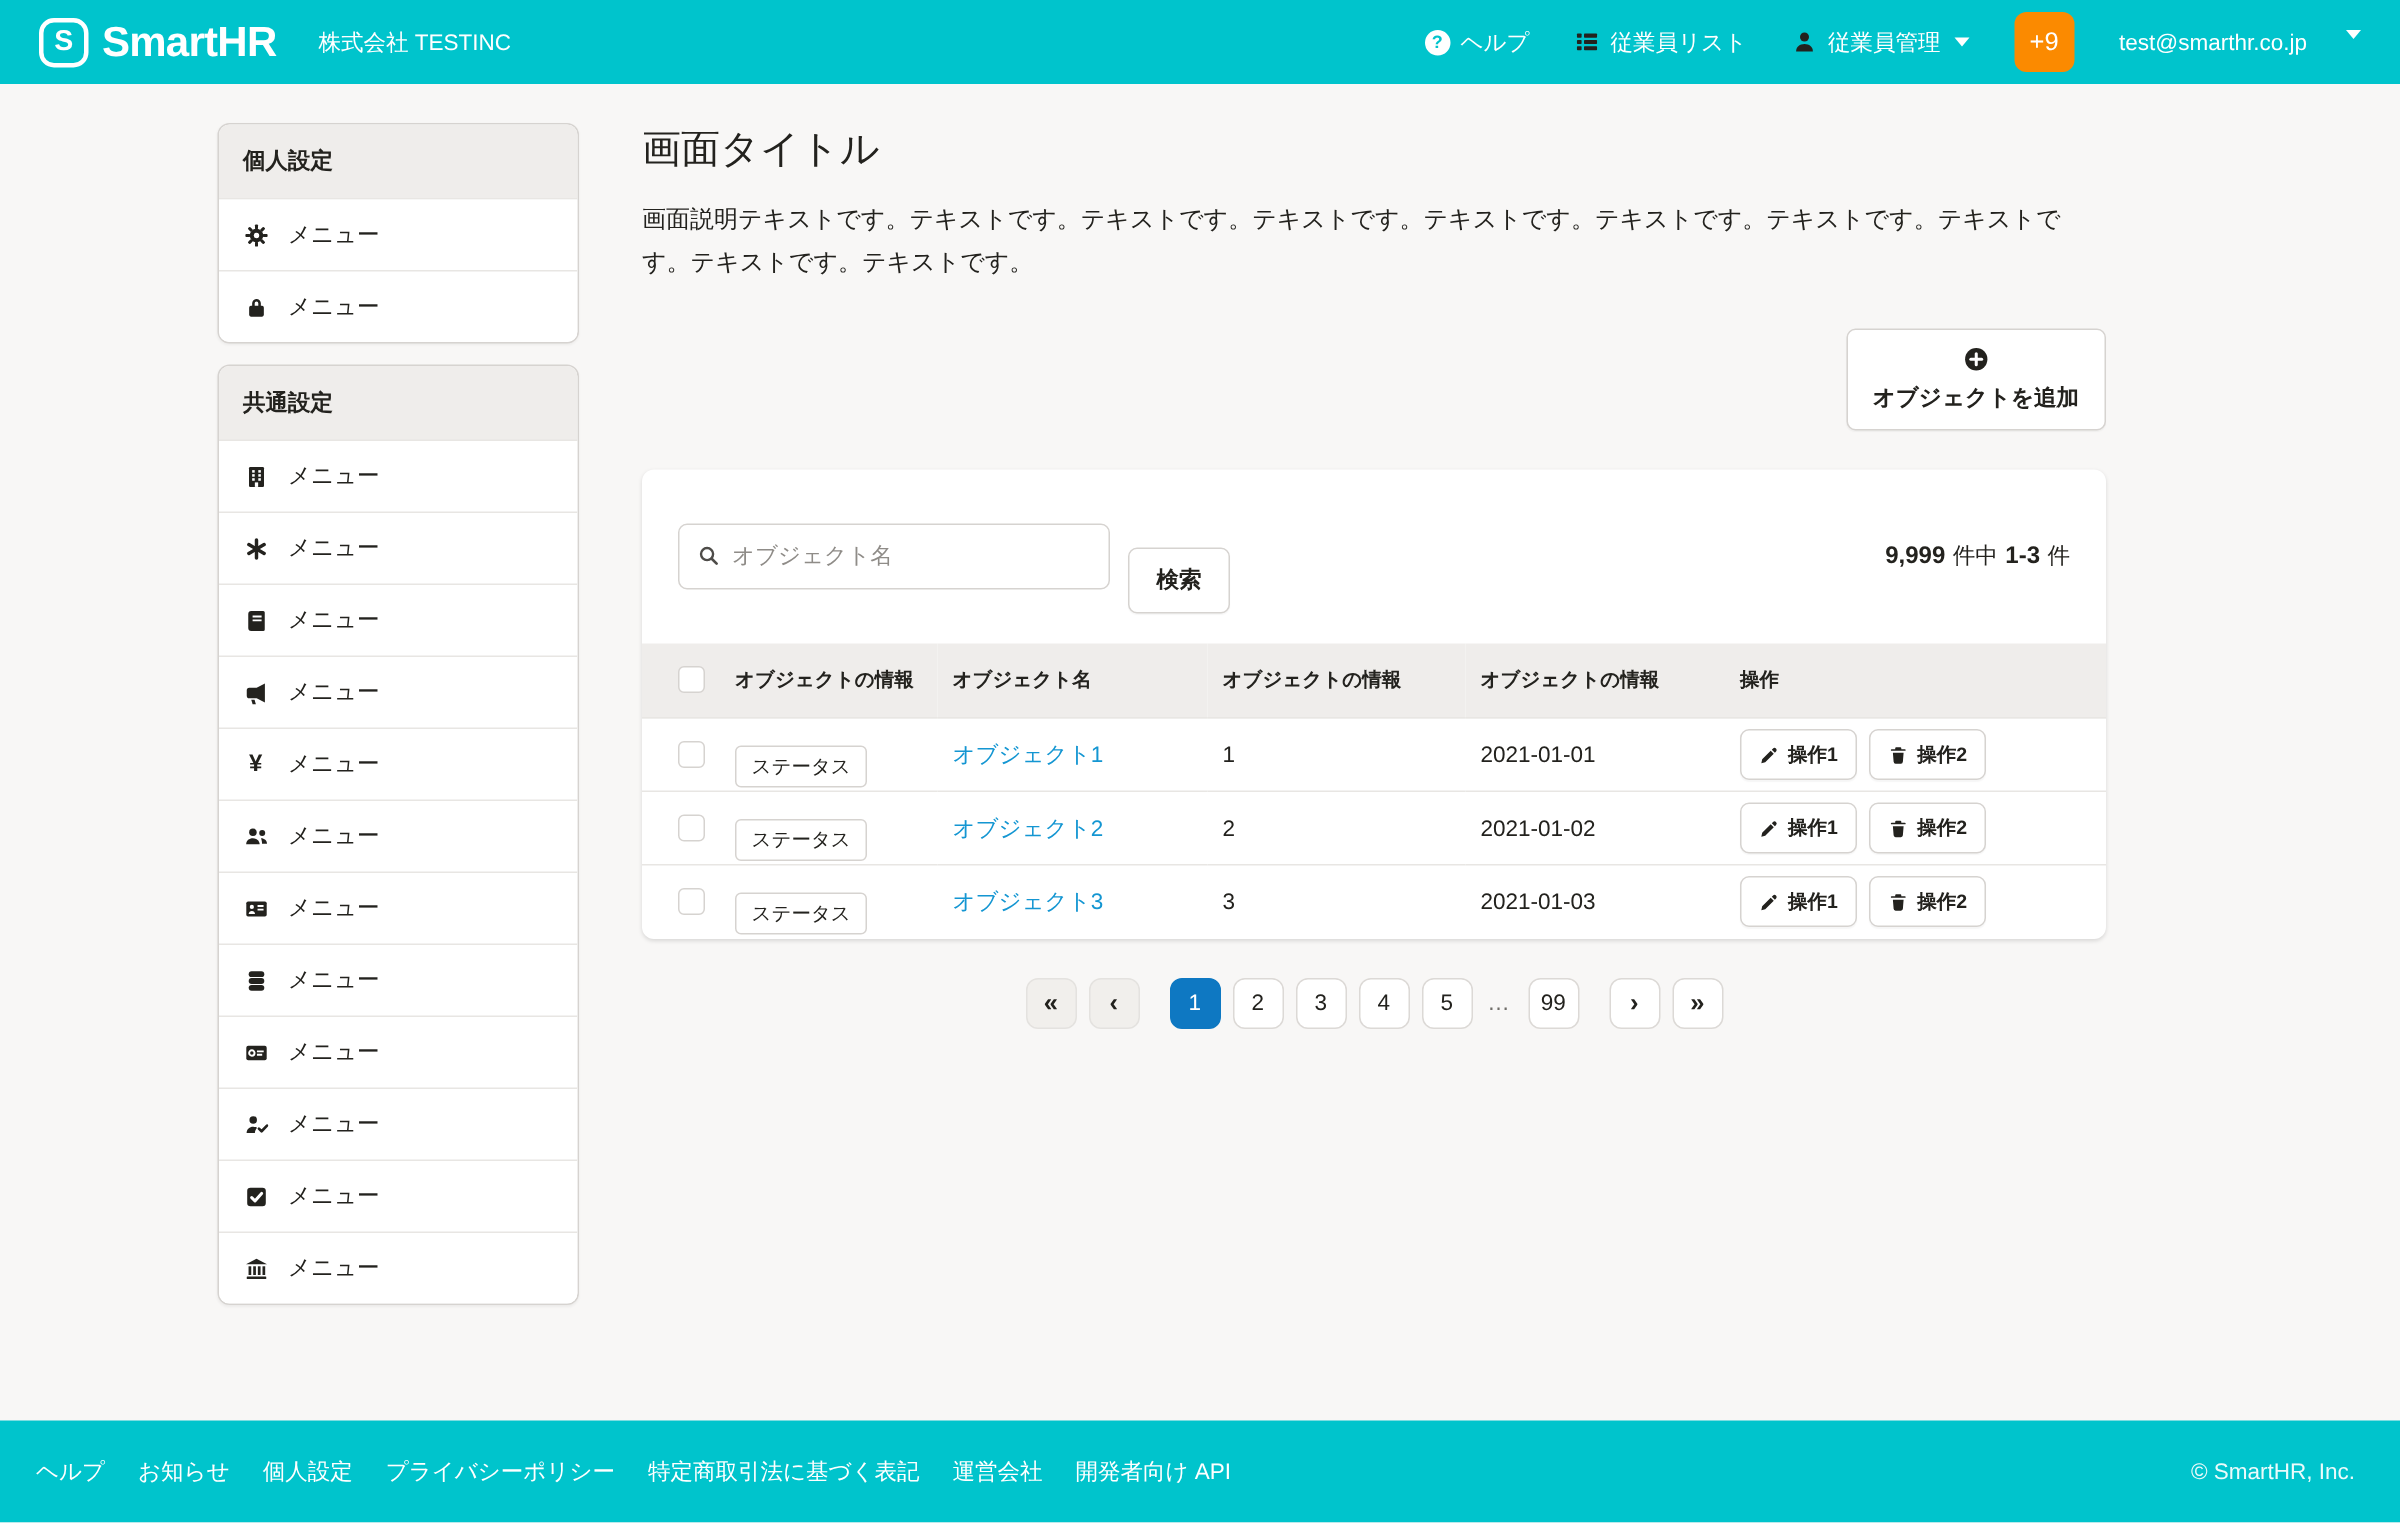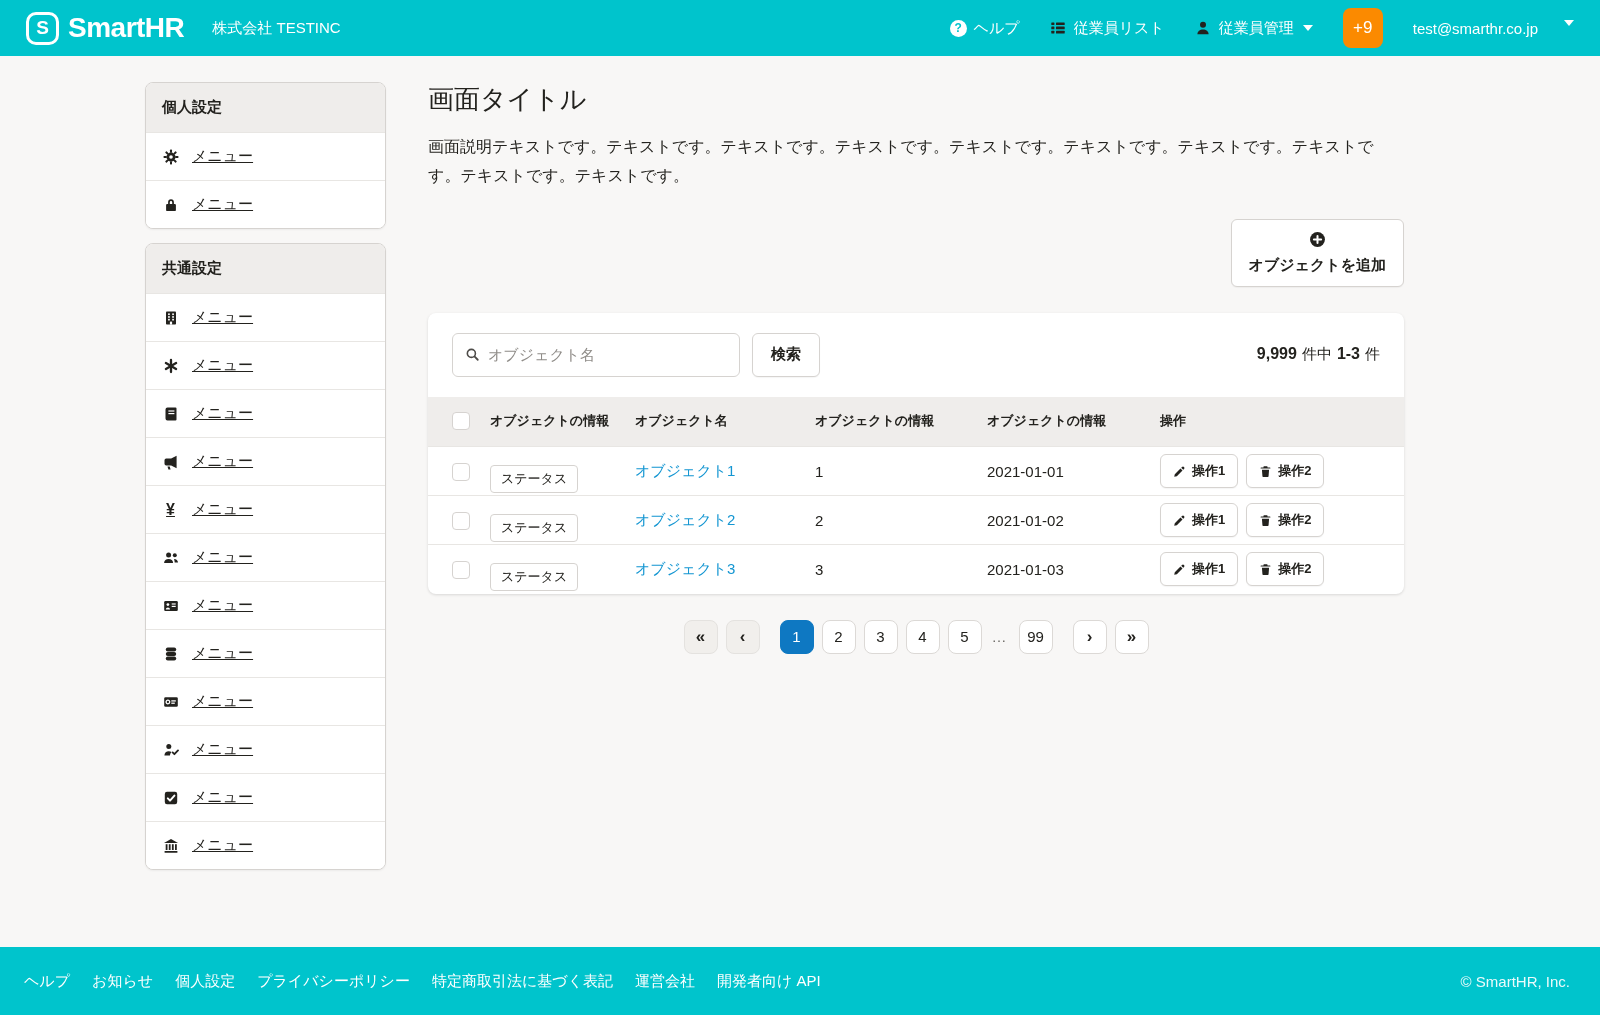--- a/index.html
+++ b/index.html
@@ -54,21 +54,21 @@
   
   .sidebar{width:241px;flex-shrink:0;display:flex;flex-direction:column;gap:14px;}
   .side-card{
     background:#fff;border:1px solid var(--border);border-radius:8px;
     overflow:hidden;box-shadow:0 1px 2px rgba(0,0,0,.05);
   }
   .side-card-title{background:var(--head-bg);padding:15px 16px;font-size:15px;font-weight:bold;border-bottom:1px solid var(--line);}
   .side-item{
     display:flex;align-items:center;gap:13px;padding:14px 16px;font-size:15px;
     background:#fff;border:none;border-top:1px solid var(--line);width:100%;
-    text-align:left;cursor:pointer;font-family:inherit;color:var(--ink);text-decoration:underline;
+    text-align:left;cursor:pointer;font-family:inherit;color:var(--ink);
   }
   .side-item:first-of-type{border-top:none;}
   .side-icon{width:17px;height:17px;display:flex;align-items:center;justify-content:center;flex-shrink:0;}
   .side-icon svg{width:16px;height:16px;fill:var(--ink);}
   .yen-glyph{font-size:16px;font-weight:bold;line-height:1;}
   .yen-glyph::before{content:"\00A5";}
 
   
   .main{flex:1;min-width:0;}
   .page-title{font-size:26px;font-weight:400;}
@@ -84,21 +84,21 @@
 
   .list-card{margin-top:26px;background:#fff;border-radius:8px;box-shadow:0 1px 3px rgba(0,0,0,.13);overflow:hidden;}
   .search-row{display:flex;align-items:center;gap:12px;padding:20px 24px;}
   .search-box{
     display:flex;align-items:center;gap:8px;width:288px;height:44px;
     border:1px solid var(--border);border-radius:6px;background:#fff;padding:0 12px;
   }
   .search-box svg{width:15px;height:15px;flex-shrink:0;}
   .search-box input{border:none;outline:none;font-size:15px;width:100%;font-family:inherit;color:var(--ink);}
   .search-box input::placeholder{color:#8f8c88;}
-  .btn-search{padding:12px 18px;height:44px;font-size:15px;font-weight:bold;}
+  .btn-search{padding:12px 18px;height:44px;font-size:15px;font-weight:bold;margin-top:32px;}
   .result-count{margin-left:auto;font-size:15px;display:flex;align-items:baseline;gap:5px;}
   .result-count b{font-size:16px;}
 
   table{width:100%;border-collapse:collapse;}
   thead th{
     background:var(--head-bg);font-size:13px;font-weight:bold;text-align:left;
     height:50px;padding:0 10px;white-space:nowrap;
   }
   tbody td{height:49px;padding:0 10px;font-size:15px;border-top:1px solid var(--line);}
   .col-check{width:48px;padding-left:24px;}

